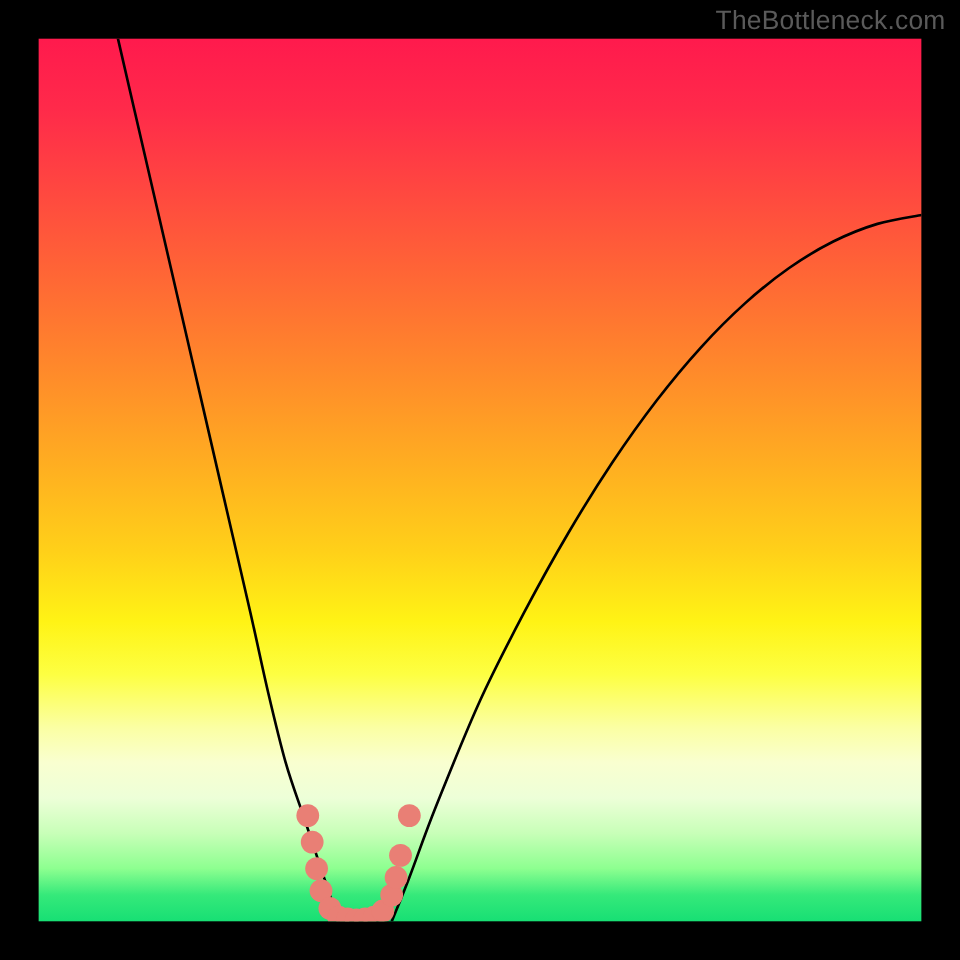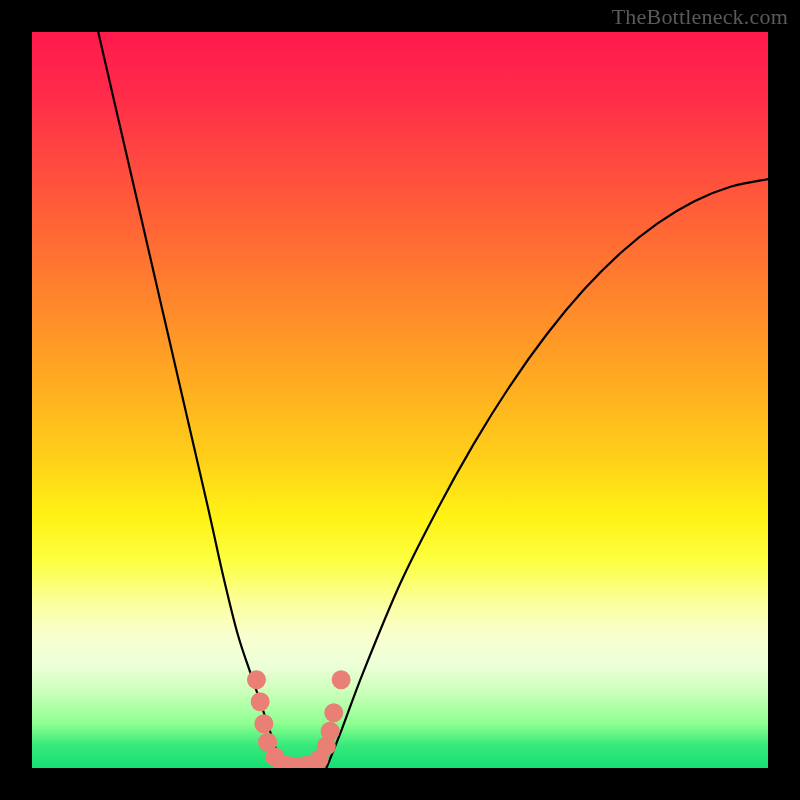--- a/index.html
+++ b/index.html
@@ -20,21 +20,20 @@
   }
   .watermark {
     position: absolute;
     top: 4px;
     right: 12px;
     color: #5a5a5a;
     font-size: 22px;
     font-weight: 400;
     letter-spacing: 0.2px;
     z-index: 10;
-    font-family: Liberation Serif, serif;
   }
   .plot {
     position: absolute;
     left: 32px;
     top: 32px;
     width: 736px;
     height: 736px;
     overflow: hidden;
   }
   .gradient {

